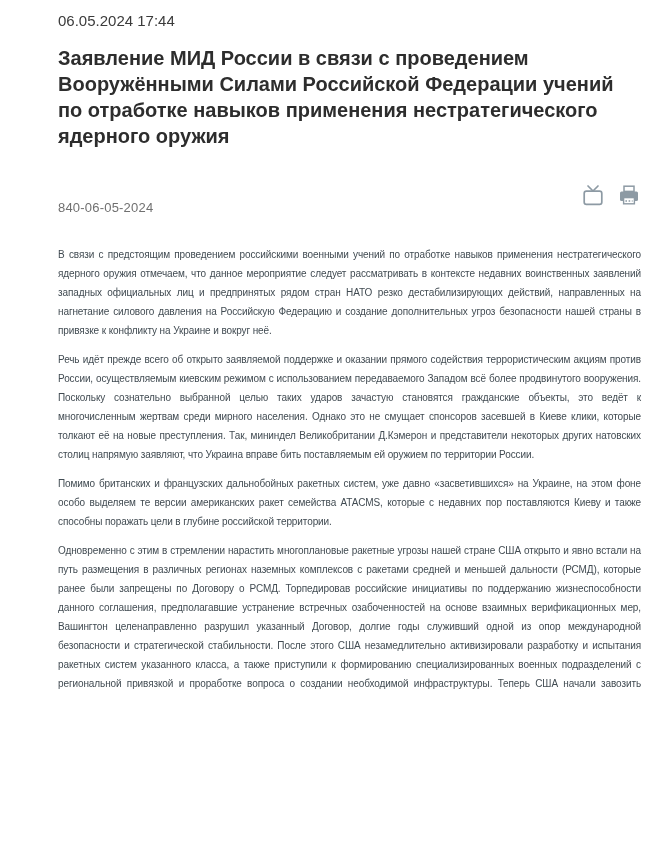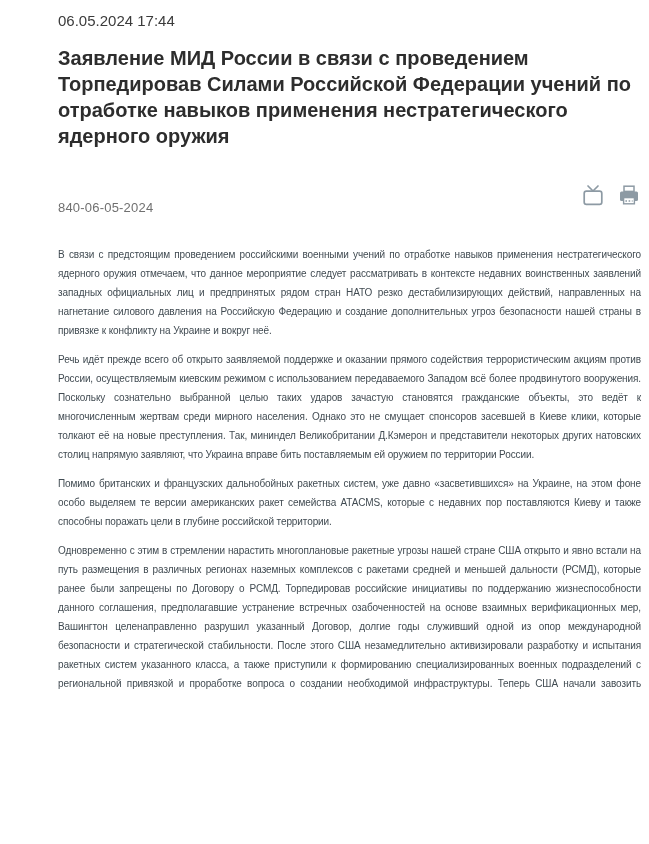--- a/index.html
+++ b/index.html
@@ -65,21 +65,21 @@
   }
 </style>
 </head>
 <body>
 
 <div class="page">
   <div class="content">
 
     <div class="timestamp">06.05.2024 17:44</div>
 
-    <h1 class="title">Заявление МИД России в связи с проведением Торпедировав Силами Российской Федерации учений по отработке навыков применения нестратегического ядерного оружия</h1>
+    <h1 class="title">Заявление МИД России в связи с проведением Вооружёнными Силами Российской Федерации учений по отработке навыков применения нестратегического ядерного оружия</h1>
 
     <div class="meta-row">
       <span class="doc-number">840-06-05-2024</span>
 
       <span class="meta-icons">
         <span class="icon">
           <svg viewBox="0 0 24 24" fill="none" xmlns="http://www.w3.org/2000/svg">
             <path d="M7 2l5 5 5-5" stroke="#8d9aa4" stroke-width="1.7" stroke-linecap="round" stroke-linejoin="round"></path>
             <rect x="3.2" y="7.2" width="17.6" height="13.2" rx="2.2" stroke="#8d9aa4" stroke-width="1.7"></rect>
           </svg>

